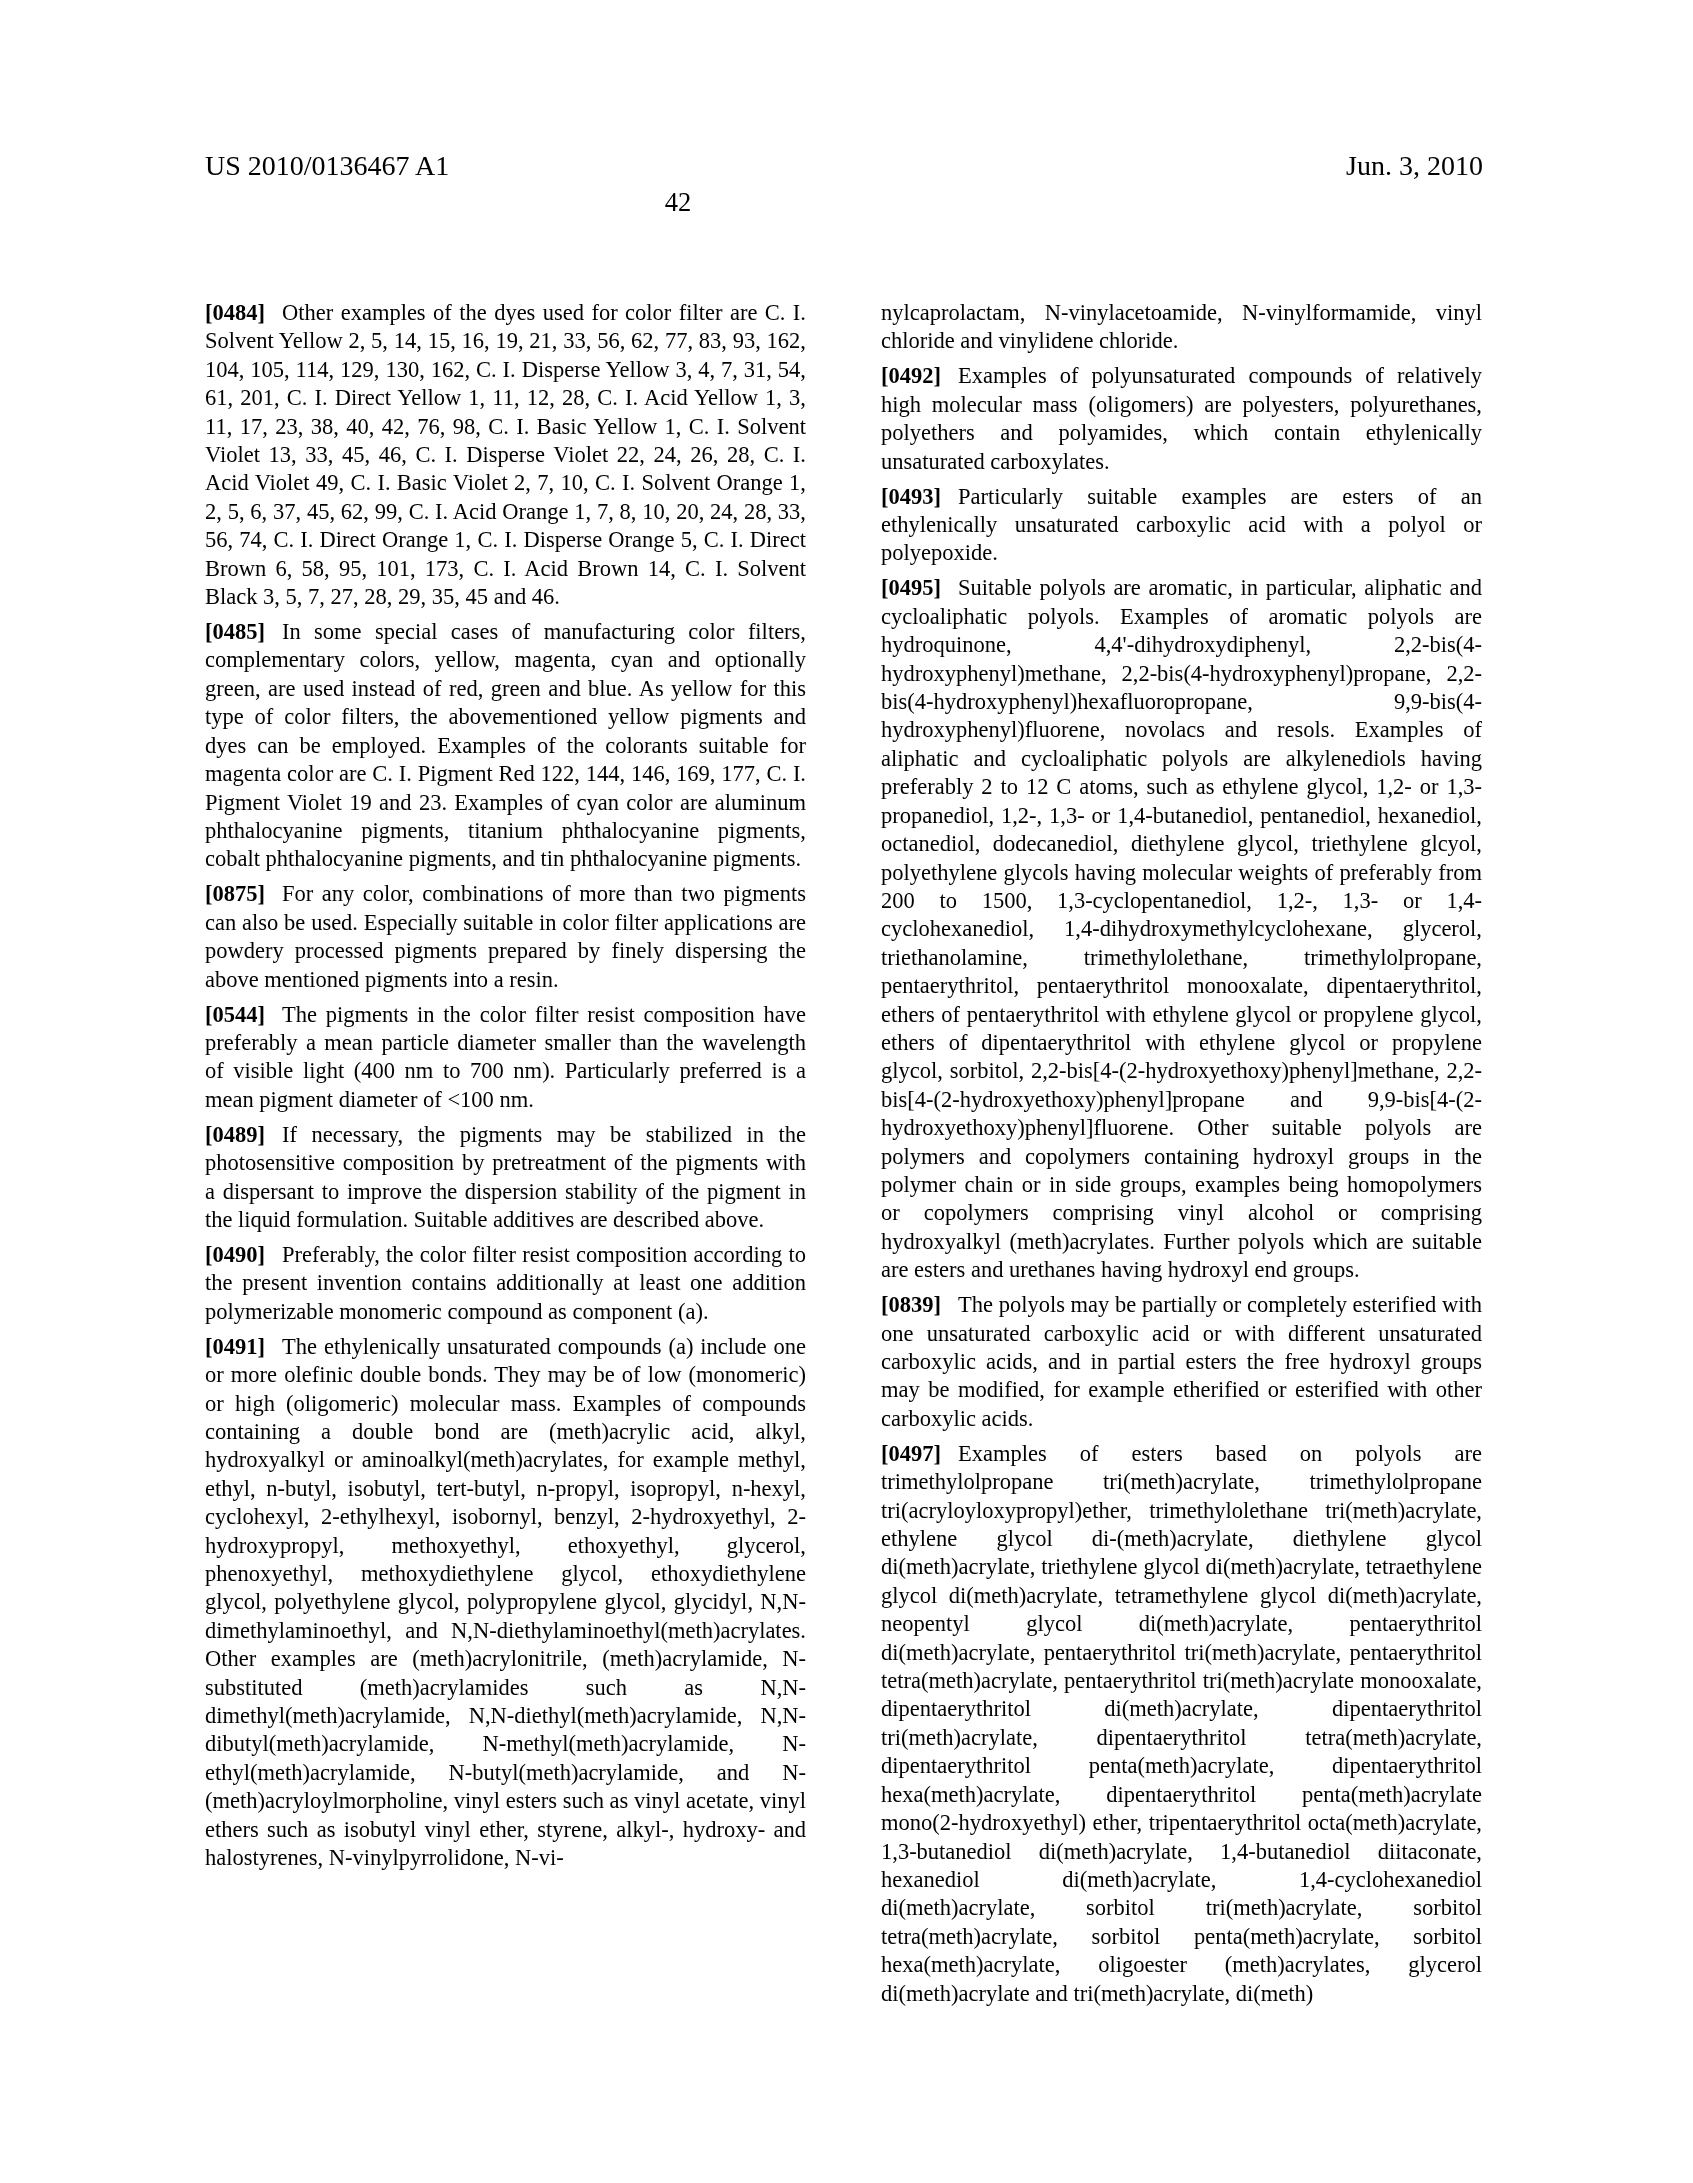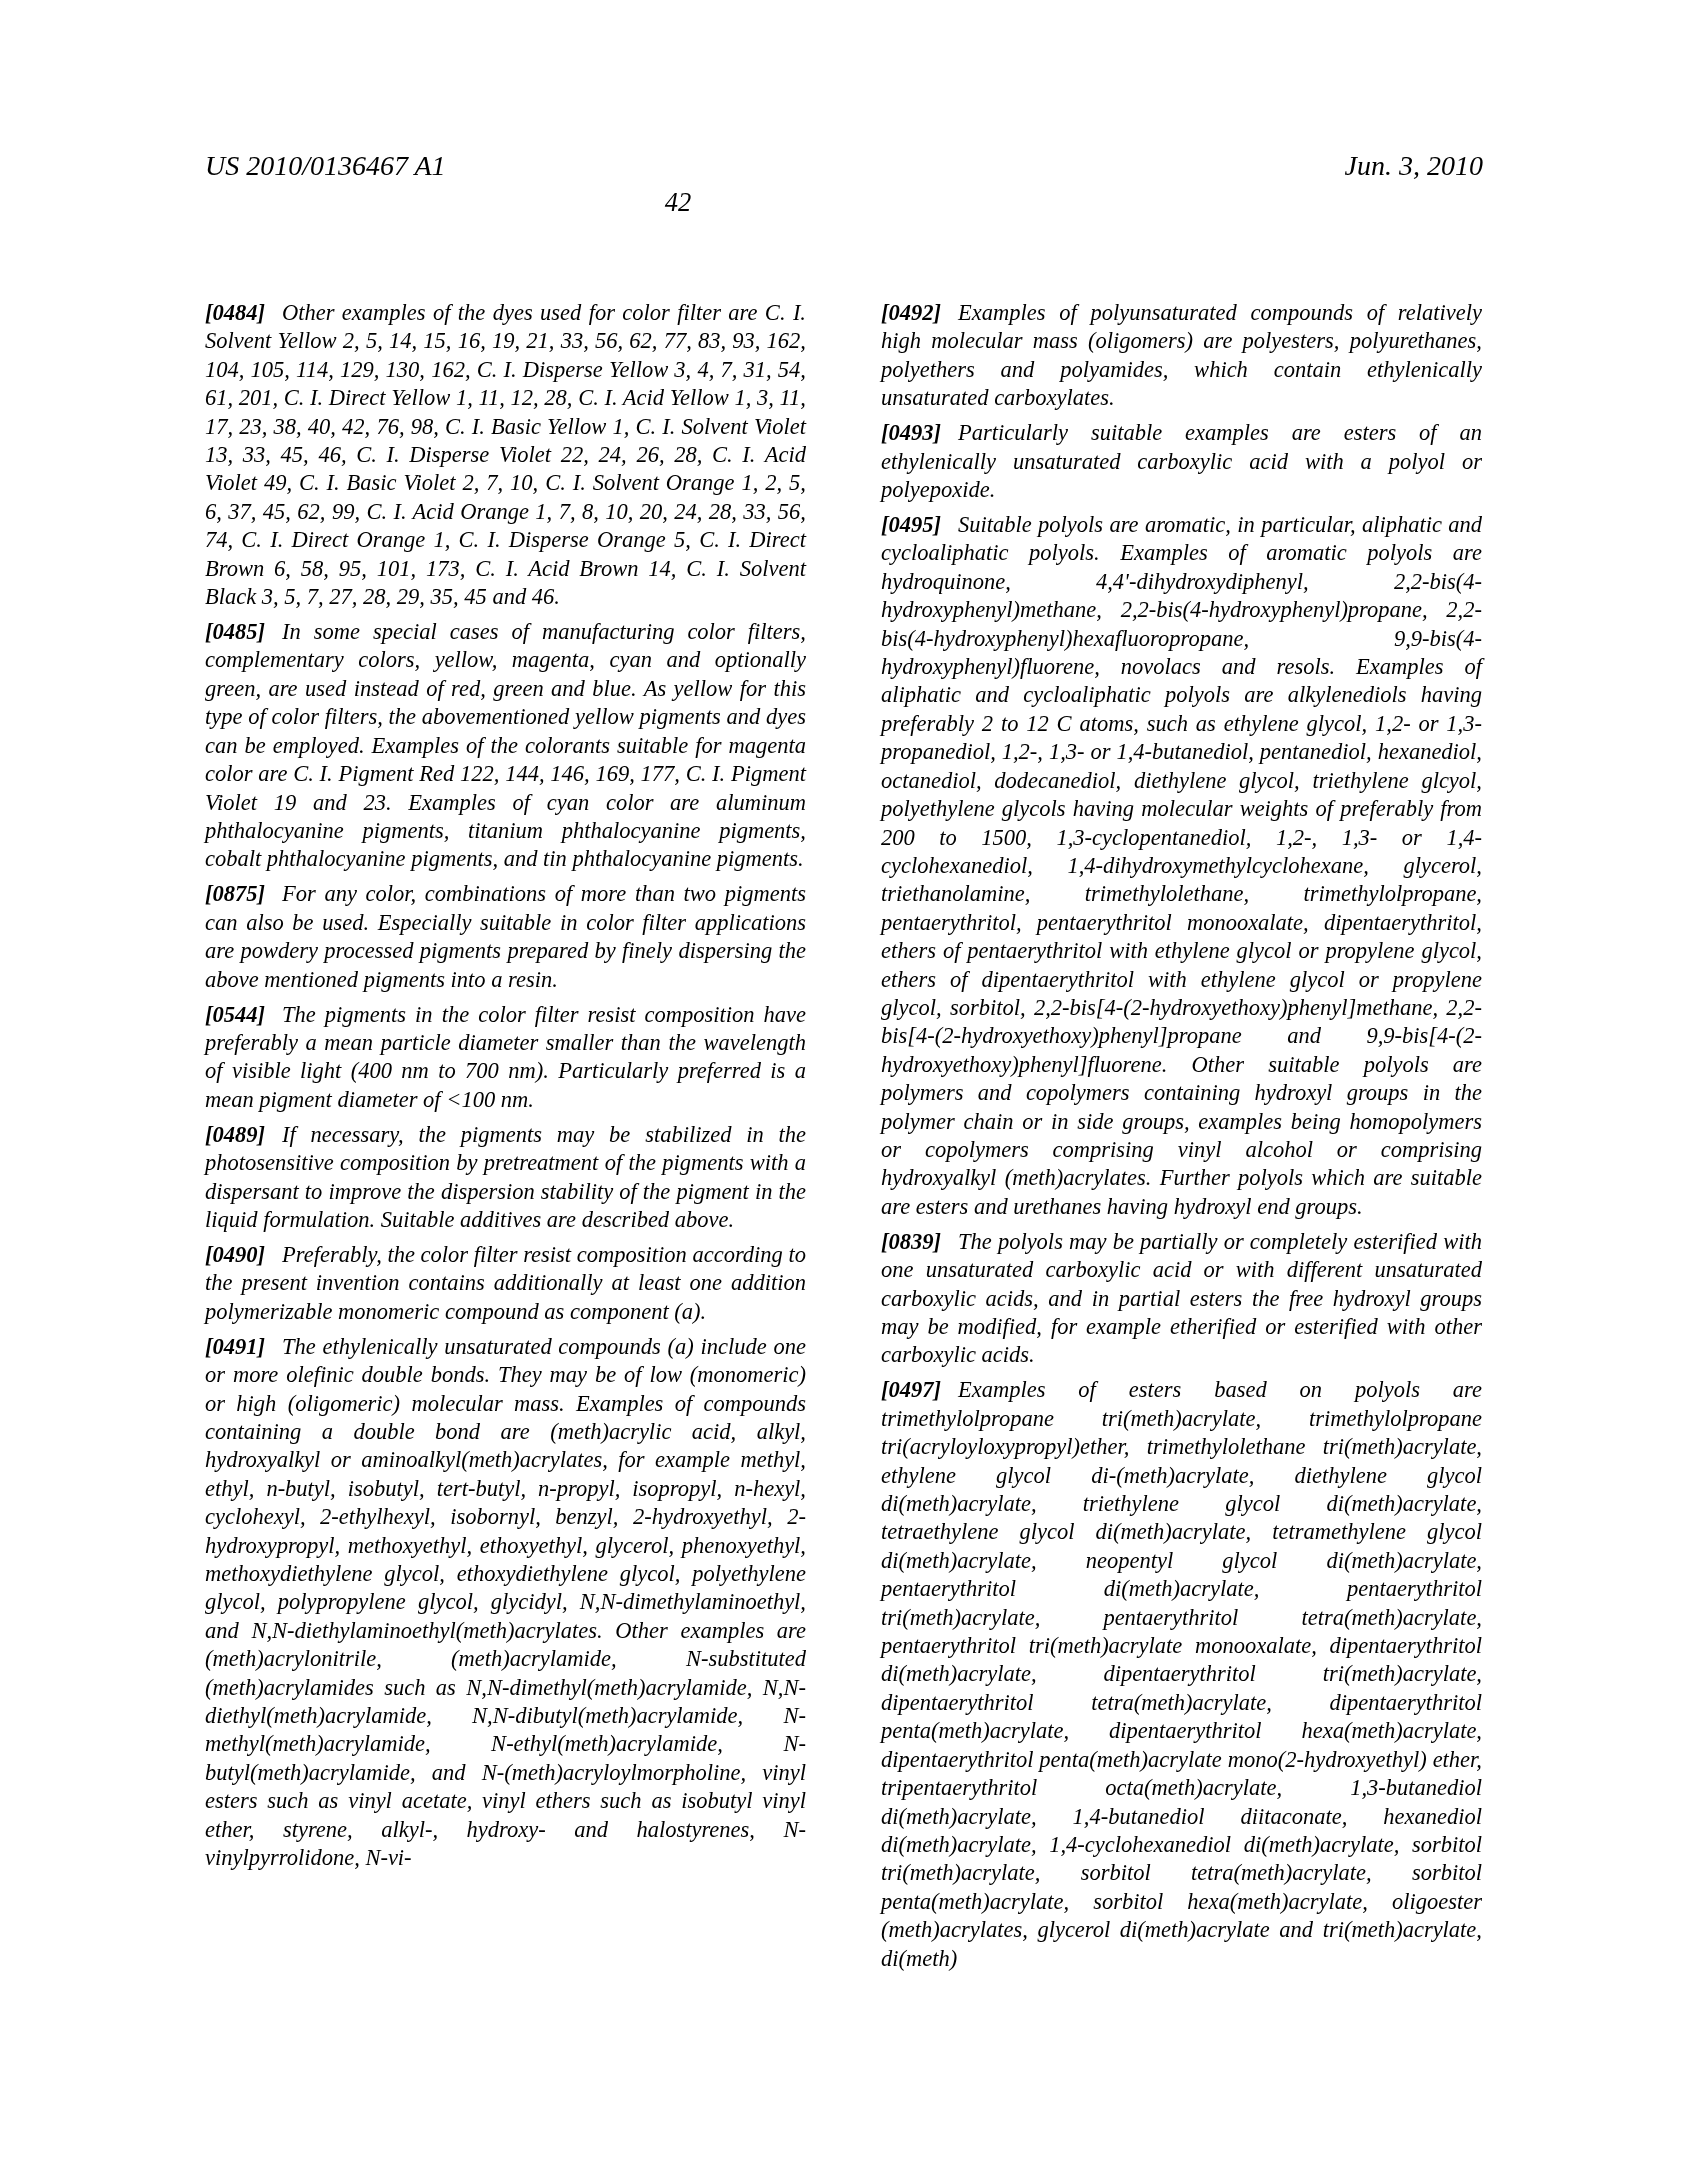--- a/index.html
+++ b/index.html
@@ -8,21 +8,20 @@
     background: #ffffff;
   }
   .page {
     position: relative;
     width: 1694px;
     height: 2183px;
     background: #ffffff;
     color: #000000;
     font-family: "Liberation Serif", serif;
     overflow: hidden;
-    font-style: italic;
   }
   .header {
     position: absolute;
     top: 151px;
     left: 205px;
     width: 1278px;
     display: flex;
     justify-content: space-between;
     font-size: 28px;
     line-height: 29px;
@@ -68,20 +67,21 @@
   <div class="column col-left">
       <p class="para"><span class="ptag">[0484]</span>Other examples of the dyes used for color filter are C. I. Solvent Yellow 2, 5, 14, 15, 16, 19, 21, 33, 56, 62, 77, 83, 93, 162, 104, 105, 114, 129, 130, 162, C. I. Disperse Yellow 3, 4, 7, 31, 54, 61, 201, C. I. Direct Yellow 1, 11, 12, 28, C. I. Acid Yellow 1, 3, 11, 17, 23, 38, 40, 42, 76, 98, C. I. Basic Yellow 1, C. I. Solvent Violet 13, 33, 45, 46, C. I. Disperse Violet 22, 24, 26, 28, C. I. Acid Violet 49, C. I. Basic Violet 2, 7, 10, C. I. Solvent Orange 1, 2, 5, 6, 37, 45, 62, 99, C. I. Acid Orange 1, 7, 8, 10, 20, 24, 28, 33, 56, 74, C. I. Direct Orange 1, C. I. Disperse Orange 5, C. I. Direct Brown 6, 58, 95, 101, 173, C. I. Acid Brown 14, C. I. Solvent Black 3, 5, 7, 27, 28, 29, 35, 45 and 46.</p>
       <p class="para"><span class="ptag">[0485]</span>In some special cases of manufacturing color filters, complementary colors, yellow, magenta, cyan and optionally green, are used instead of red, green and blue. As yellow for this type of color filters, the abovementioned yellow pigments and dyes can be employed. Examples of the colorants suitable for magenta color are C. I. Pigment Red 122, 144, 146, 169, 177, C. I. Pigment Violet 19 and 23. Examples of cyan color are aluminum phthalocyanine pigments, titanium phthalocyanine pigments, cobalt phthalocyanine pigments, and tin phthalocyanine pigments.</p>
       <p class="para"><span class="ptag">[0875]</span>For any color, combinations of more than two pigments can also be used. Especially suitable in color filter applications are powdery processed pigments prepared by finely dispersing the above mentioned pigments into a resin.</p>
       <p class="para"><span class="ptag">[0544]</span>The pigments in the color filter resist composition have preferably a mean particle diameter smaller than the wavelength of visible light (400 nm to 700 nm). Particularly preferred is a mean pigment diameter of &lt;100 nm.</p>
       <p class="para"><span class="ptag">[0489]</span>If necessary, the pigments may be stabilized in the photosensitive composition by pretreatment of the pigments with a dispersant to improve the dispersion stability of the pigment in the liquid formulation. Suitable additives are described above.</p>
       <p class="para"><span class="ptag">[0490]</span>Preferably, the color filter resist composition according to the present invention contains additionally at least one addition polymerizable monomeric compound as component (a).</p>
       <p class="para"><span class="ptag">[0491]</span>The ethylenically unsaturated compounds (a) include one or more olefinic double bonds. They may be of low (monomeric) or high (oligomeric) molecular mass. Examples of compounds containing a double bond are (meth)acrylic acid, alkyl, hydroxyalkyl or aminoalkyl(meth)acrylates, for example methyl, ethyl, n-butyl, isobutyl, tert-butyl, n-propyl, isopropyl, n-hexyl, cyclohexyl, 2-ethylhexyl, isobornyl, benzyl, 2-hydroxyethyl, 2-hydroxypropyl, methoxyethyl, ethoxyethyl, glycerol, phenoxyethyl, methoxydiethylene glycol, ethoxydiethylene glycol, polyethylene glycol, polypropylene glycol, glycidyl, N,N-dimethylaminoethyl, and N,N-diethylaminoethyl(meth)acrylates. Other examples are (meth)acrylonitrile, (meth)acrylamide, N-substituted (meth)acrylamides such as N,N-dimethyl(meth)acrylamide, N,N-diethyl(meth)acrylamide, N,N-dibutyl(meth)acrylamide, N-methyl(meth)acrylamide, N-ethyl(meth)acrylamide, N-butyl(meth)acrylamide, and N-(meth)acryloylmorpholine, vinyl esters such as vinyl acetate, vinyl ethers such as isobutyl vinyl ether, styrene, alkyl-, hydroxy- and halostyrenes, N-vinylpyrrolidone, N-vi-</p>
     </div>
   <div class="column col-right">
+      <p class="para">nylcaprolactam, N-vinylacetoamide, N-vinylformamide, vinyl chloride and vinylidene chloride.</p>
       <p class="para"><span class="ptag">[0492]</span>Examples of polyunsaturated compounds of relatively high molecular mass (oligomers) are polyesters, polyurethanes, polyethers and polyamides, which contain ethylenically unsaturated carboxylates.</p>
       <p class="para"><span class="ptag">[0493]</span>Particularly suitable examples are esters of an ethylenically unsaturated carboxylic acid with a polyol or polyepoxide.</p>
       <p class="para"><span class="ptag">[0495]</span>Suitable polyols are aromatic, in particular, aliphatic and cycloaliphatic polyols. Examples of aromatic polyols are hydroquinone, 4,4'-dihydroxydiphenyl, 2,2-bis(4-hydroxyphenyl)methane, 2,2-bis(4-hydroxyphenyl)propane, 2,2-bis(4-hydroxyphenyl)hexafluoropropane, 9,9-bis(4-hydroxyphenyl)fluorene, novolacs and resols. Examples of aliphatic and cycloaliphatic polyols are alkylenediols having preferably 2 to 12 C atoms, such as ethylene glycol, 1,2- or 1,3-propanediol, 1,2-, 1,3- or 1,4-butanediol, pentanediol, hexanediol, octanediol, dodecanediol, diethylene glycol, triethylene glcyol, polyethylene glycols having molecular weights of preferably from 200 to 1500, 1,3-cyclopentanediol, 1,2-, 1,3- or 1,4-cyclohexanediol, 1,4-dihydroxymethylcyclohexane, glycerol, triethanolamine, trimethylolethane, trimethylolpropane, pentaerythritol, pentaerythritol monooxalate, dipentaerythritol, ethers of pentaerythritol with ethylene glycol or propylene glycol, ethers of dipentaerythritol with ethylene glycol or propylene glycol, sorbitol, 2,2-bis[4-(2-hydroxyethoxy)phenyl]methane, 2,2-bis[4-(2-hydroxyethoxy)phenyl]propane and 9,9-bis[4-(2-hydroxyethoxy)phenyl]fluorene. Other suitable polyols are polymers and copolymers containing hydroxyl groups in the polymer chain or in side groups, examples being homopolymers or copolymers comprising vinyl alcohol or comprising hydroxyalkyl (meth)acrylates. Further polyols which are suitable are esters and urethanes having hydroxyl end groups.</p>
       <p class="para"><span class="ptag">[0839]</span>The polyols may be partially or completely esterified with one unsaturated carboxylic acid or with different unsaturated carboxylic acids, and in partial esters the free hydroxyl groups may be modified, for example etherified or esterified with other carboxylic acids.</p>
       <p class="para"><span class="ptag">[0497]</span>Examples of esters based on polyols are trimethylolpropane tri(meth)acrylate, trimethylolpropane tri(acryloyloxypropyl)ether, trimethylolethane tri(meth)acrylate, ethylene glycol di-(meth)acrylate, diethylene glycol di(meth)acrylate, triethylene glycol di(meth)acrylate, tetraethylene glycol di(meth)acrylate, tetramethylene glycol di(meth)acrylate, neopentyl glycol di(meth)acrylate, pentaerythritol di(meth)acrylate, pentaerythritol tri(meth)acrylate, pentaerythritol tetra(meth)acrylate, pentaerythritol tri(meth)acrylate monooxalate, dipentaerythritol di(meth)acrylate, dipentaerythritol tri(meth)acrylate, dipentaerythritol tetra(meth)acrylate, dipentaerythritol penta(meth)acrylate, dipentaerythritol hexa(meth)acrylate, dipentaerythritol penta(meth)acrylate mono(2-hydroxyethyl) ether, tripentaerythritol octa(meth)acrylate, 1,3-butanediol di(meth)acrylate, 1,4-butanediol diitaconate, hexanediol di(meth)acrylate, 1,4-cyclohexanediol di(meth)acrylate, sorbitol tri(meth)acrylate, sorbitol tetra(meth)acrylate, sorbitol penta(meth)acrylate, sorbitol hexa(meth)acrylate, oligoester (meth)acrylates, glycerol di(meth)acrylate and tri(meth)acrylate, di(meth)</p>
     </div>
 </div>
 
 
 </body></html>

